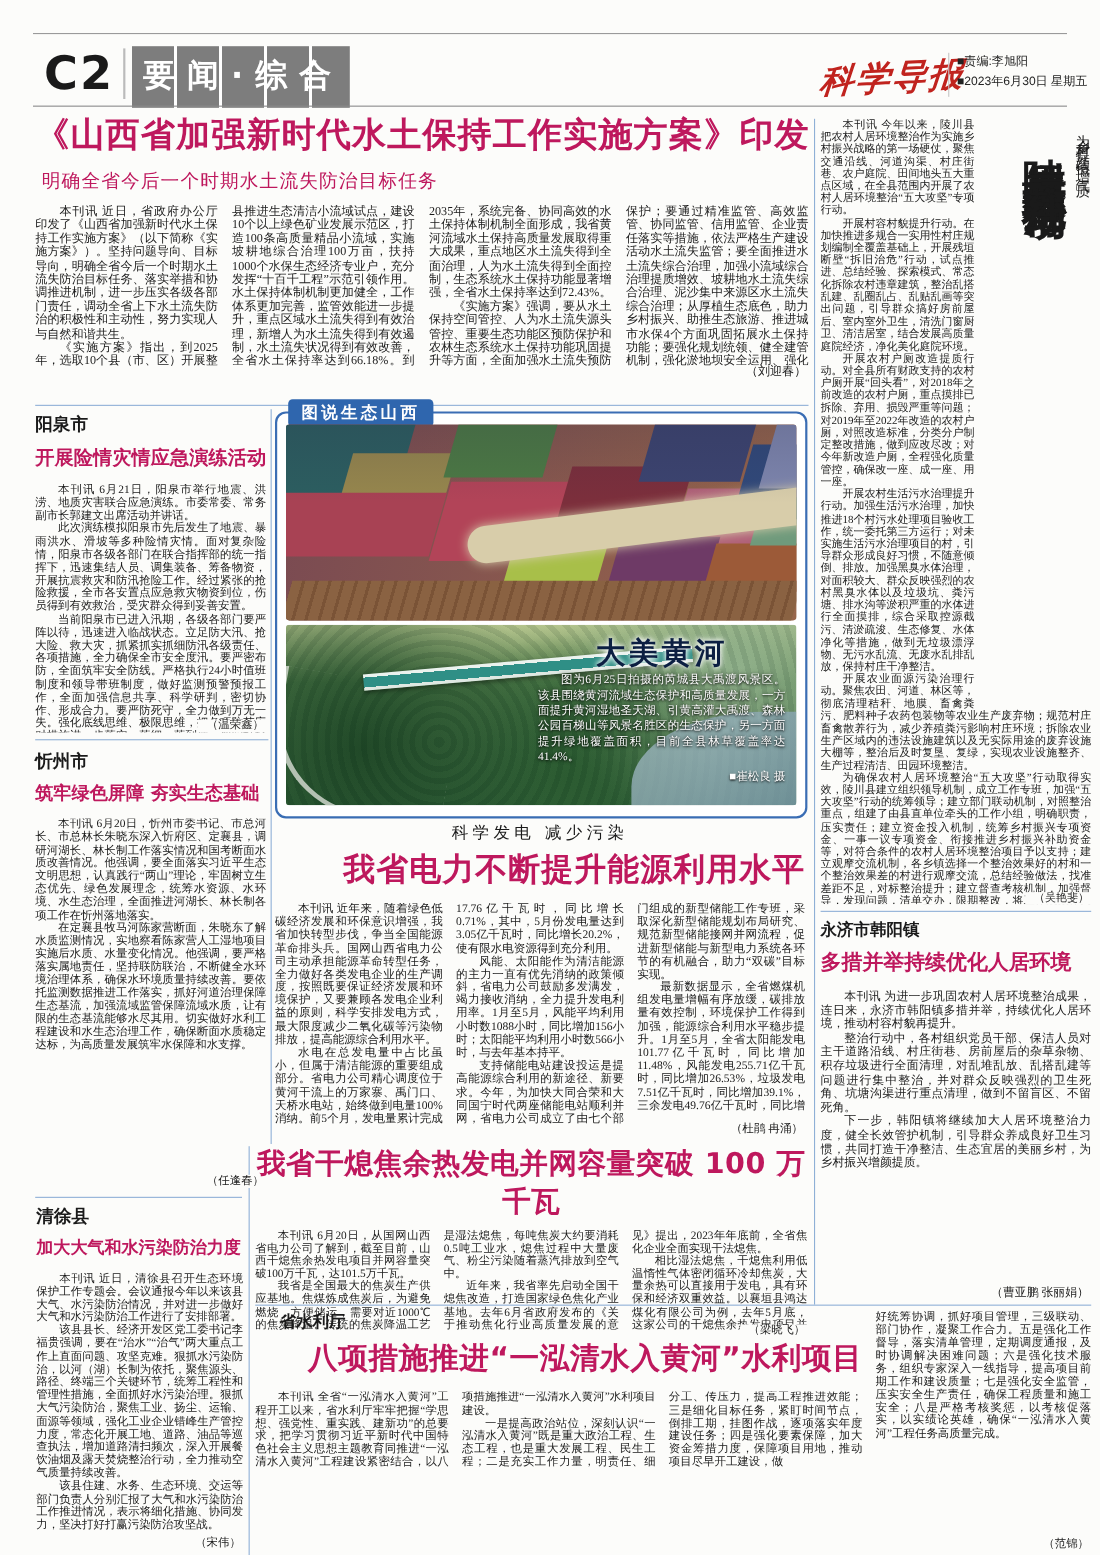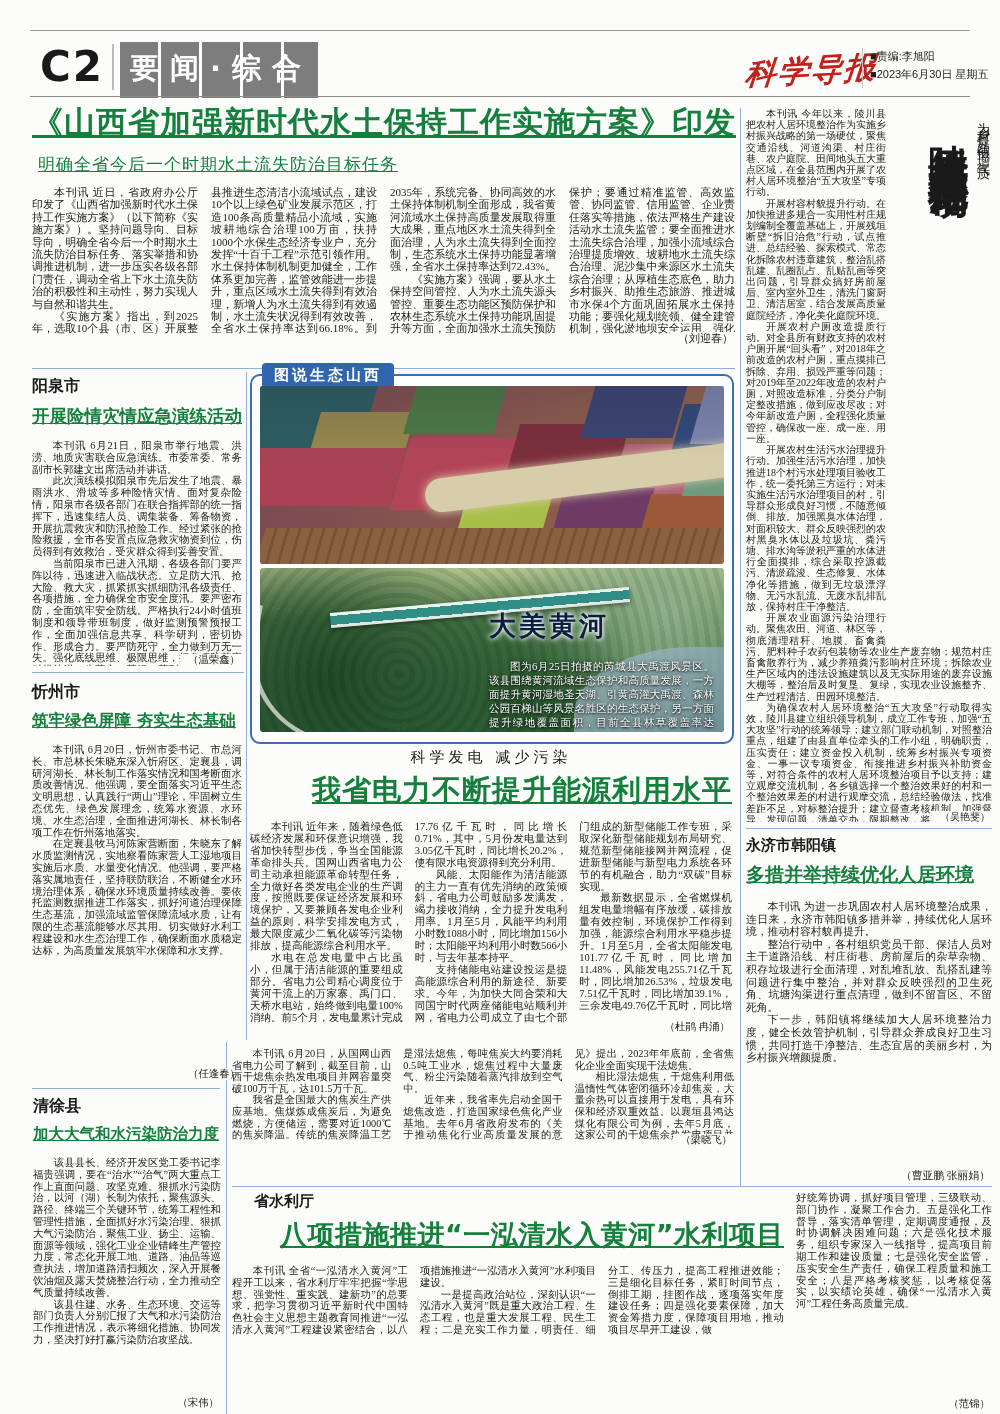--- a/index.html
+++ b/index.html
@@ -12,21 +12,21 @@
   
   .pageno{font-family:"DejaVu Sans",sans-serif;font-weight:bold;font-size:42px;letter-spacing:2px;}
   .section-box{font-family:"DejaVu Sans",sans-serif;font-weight:bold;color:#fff;font-size:29px;
      padding:7px 6px 9px 10px;letter-spacing:11px;
      background:repeating-linear-gradient(90deg,#7d7d7d 0 38px,#ffffff 38px 41px);}
   .masthead{font-family:"DejaVu Serif",serif;font-style:italic;font-weight:bold;font-size:31px;
      color:#c0231e;transform:rotate(-3deg) skewX(-8deg);letter-spacing:2px;}
   .ed-line{font-size:11px;color:#222;line-height:17px;font-family:"Liberation Sans",sans-serif;}
   
   .kicker{font-family:"DejaVu Sans",sans-serif;font-weight:bold;font-size:16px;}
-  .headline{font-family:"DejaVu Sans",sans-serif;font-weight:bold;color:#15803d;text-decoration:underline;}
+  .headline{font-family:"DejaVu Sans",sans-serif;font-weight:bold;color:#be185d;}
   .art-body{text-align:justify;overflow:hidden;position:relative;}
   .art-body p{margin:0;text-indent:2em;}
   .byline-abs{position:absolute;bottom:0;right:0;background:#fcfcfa;padding:0 2px 0 8px;}
   .cols3{column-count:3;column-gap:12px;}
   .cols4{column-count:4;column-gap:13px;}
   
   .photo-box{border:2px solid #3a6db4;border-radius:10px;background:#fff;}
   .photo-label{position:absolute;top:-13px;left:10px;background:#2f66ae;color:#fff;
      font-family:"DejaVu Sans",sans-serif;font-weight:bold;font-size:15px;padding:3px 12px;
      border-radius:4px;letter-spacing:3px;}
@@ -95,20 +95,21 @@
     <p>本刊讯 6月20日，忻州市委书记、市总河长、市总林长朱晓东深入忻府区、定襄县，调研河湖长、林长制工作落实情况和国考断面水质改善情况。他强调，要全面落实习近平生态文明思想，认真践行“两山”理论，牢固树立生态优先、绿色发展理念，统筹水资源、水环境、水生态治理，全面推进河湖长、林长制各项工作在忻州落地落实。</p>
     <p>在定襄县牧马河陈家营断面，朱晓东了解水质监测情况，实地察看陈家营人工湿地项目实施后水质、水量变化情况。他强调，要严格落实属地责任，坚持联防联治，不断健全水环境治理体系，确保水环境质量持续改善。要依托监测数据推进工作落实，抓好河道治理保障生态基流，加强流域监管保障流域水质，让有限的生态基流能够水尽其用。切实做好水利工程建设和水生态治理工作，确保断面水质稳定达标，为高质量发展筑牢水保障和水支撑。</p>
     <div class="byline-abs" style="font-size:10.4px;">（任逢春）</div>
   </div>
 </div>
 
 <div class="abs" style="left:33px;top:1096px;width:188px;height:316px;">
   <div class="kicker">清徐县</div>
   <div class="headline" style="font-size:15.5px;margin-top:7px;">加大大气和水污染防治力度</div>
   <div class="art-body" style="margin-top:12px;height:252px;font-size:10.4px;line-height:11.8px;">
+    <p>本刊讯 近日，清徐县召开生态环境保护工作专题会。会议通报今年以来该县大气、水污染防治情况，并对进一步做好大气和水污染防治工作进行了安排部署。</p>
     <p>该县县长、经济开发区党工委书记李福贵强调，要在“治水”“治气”两大重点工作上直面问题、攻坚克难。狠抓水污染防治，以河（湖）长制为依托，聚焦源头、路径、终端三个关键环节，统筹工程性和管理性措施，全面抓好水污染治理。狠抓大气污染防治，聚焦工业、扬尘、运输、面源等领域，强化工业企业错峰生产管控力度，常态化开展工地、道路、油品等巡查执法，增加道路清扫频次，深入开展餐饮油烟及露天焚烧整治行动，全力推动空气质量持续改善。</p>
     <p>该县住建、水务、生态环境、交运等部门负责人分别汇报了大气和水污染防治工作推进情况，表示将细化措施、协同发力，坚决打好打赢污染防治攻坚战。</p>
     <div class="byline-abs" style="font-size:10.4px;">（宋伟）</div>
   </div>
 </div>
 
 <div class="abs photo-box" style="left:250px;top:374px;width:480px;height:366px;">
   <div class="photo-label">图说生态山西</div>
 
   <div class="ph" style="left:8px;top:10px;width:464px;height:178px;background:linear-gradient(100deg,#7a4a52,#97664a);">
@@ -135,41 +136,42 @@
         radial-gradient(circle at 15% 70%,#1e4526,transparent 42%),
         radial-gradient(circle at 55% 85%,#2a5930,transparent 45%),
         radial-gradient(circle at 88% 25%,#9ab894,transparent 38%),
         linear-gradient(180deg,#c3cf97 0%,#4f7a4a 32%,#30613a 100%);">
     <div style="position:absolute;inset:0;background:repeating-radial-gradient(circle at 30% 65%,rgba(20,60,30,.35) 0 5px,rgba(60,110,60,.2) 5px 11px);opacity:.5;"></div>
     <div style="position:absolute;left:70px;top:32px;width:300px;height:15px;transform:rotate(-5deg);background:linear-gradient(180deg,#eaf2ee 0 3px,#2f8f86 3px 12px,#dfe8e2 12px 15px);box-shadow:0 2px 4px rgba(0,0,0,.4);"></div>
     <div style="position:absolute;left:-14px;bottom:-10px;width:160px;height:120px;border-left:5px solid #cfd6cc;border-bottom:4px solid #cfd6cc;border-radius:0 0 0 90px;transform:rotate(10deg);opacity:.85;"></div>
     <div style="position:absolute;right:0;bottom:0;width:150px;height:85px;background:linear-gradient(135deg,#a8bfc9,#7d9bb0);border-radius:80% 0 0 0;opacity:.75;"></div>
 
     <div style="position:absolute;right:10px;top:8px;width:225px;">
-      <div class="cap-title" style="text-align:left;margin-top:32px;">大美黄河</div>
-      <div class="cap-text" style="margin-top:16px;">图为6月25日拍摄的芮城县大禹渡风景区。该县围绕黄河流域生态保护和高质量发展，一方面提升黄河湿地圣天湖、引黄高灌大禹渡、森林公园百梯山等风景名胜区的生态保护，另一方面提升绿地覆盖面积，目前全县林草覆盖率达41.4%。</div>
+      <div class="cap-title" style="text-align:center;">大美黄河</div>
+      <div class="cap-text" style="margin-top:0;">图为6月25日拍摄的芮城县大禹渡风景区。该县围绕黄河流域生态保护和高质量发展，一方面提升黄河湿地圣天湖、引黄高灌大禹渡、森林公园百梯山等风景名胜区的生态保护，另一方面提升绿地覆盖面积，目前全县林草覆盖率达41.4%。</div>
       <div class="cap-credit" style="margin-top:3px;">■崔松良  摄</div>
     </div>
   </div>
 </div>
 
 <div class="abs" style="left:250px;top:748px;width:482px;height:290px;">
   <div style="text-align:center;font-size:15px;letter-spacing:4px;font-family:'DejaVu Sans',sans-serif;">科学发电  减少污染</div>
   <div class="headline" style="font-size:29px;text-align:right;margin-top:4px;letter-spacing:1px;">我省电力不断提升能源利用水平</div>
   <div class="art-body cols3" style="margin-top:10px;height:212px;font-size:10.5px;line-height:11.9px;">
     <p>本刊讯 近年来，随着绿色低碳经济发展和环保意识增强，我省加快转型步伐，争当全国能源革命排头兵。国网山西省电力公司主动承担能源革命转型任务，全力做好各类发电企业的生产调度，按照既要保证经济发展和环境保护，又要兼顾各发电企业利益的原则，科学安排发电方式，最大限度减少二氧化碳等污染物排放，提高能源综合利用水平。</p>
     <p>水电在总发电量中占比虽小，但属于清洁能源的重要组成部分。省电力公司精心调度位于黄河干流上的万家寨、禹门口、天桥水电站，始终做到电量100%消纳。前5个月，发电量累计完成17.76亿千瓦时，同比增长0.71%，其中，5月份发电量达到3.05亿千瓦时，同比增长20.2%，使有限水电资源得到充分利用。</p>
     <p>风能、太阳能作为清洁能源的主力一直有优先消纳的政策倾斜，省电力公司鼓励多发满发，竭力接收消纳，全力提升发电利用率。1月至5月，风能平均利用小时数1088小时，同比增加156小时；太阳能平均利用小时数566小时，与去年基本持平。</p>
     <p>支持储能电站建设投运是提高能源综合利用的新途径、新要求。今年，为加快大同合荣和大同国宁时代两座储能电站顺利并网，省电力公司成立了由七个部门组成的新型储能工作专班，采取深化新型储能规划布局研究、规范新型储能接网并网流程，促进新型储能与新型电力系统各环节的有机融合，助力“双碳”目标实现。</p>
     <p>最新数据显示，全省燃煤机组发电量增幅有序放缓，碳排放量有效控制，环境保护工作得到加强，能源综合利用水平稳步提升。1月至5月，全省太阳能发电101.77亿千瓦时，同比增加11.48%，风能发电255.71亿千瓦时，同比增加26.53%，垃圾发电7.51亿千瓦时，同比增加39.1%，三余发电49.76亿千瓦时，同比增加55.09%，均高于同期电量平均增幅。</p>
     <div class="byline-abs" style="font-size:10.5px;">（杜鹃  冉涌）</div>
   </div>
 </div>
 
 <div class="abs" style="left:232px;top:1040px;width:502px;height:142px;">
+  <div class="headline" style="font-size:26px;text-align:center;letter-spacing:0.5px;">我省干熄焦余热发电并网容量突破 100 万千瓦</div>
   <div class="art-body cols3" style="margin-top:8px;height:98px;font-size:10.3px;line-height:11.6px;">
     <p>本刊讯 6月20日，从国网山西省电力公司了解到，截至目前，山西干熄焦余热发电项目并网容量突破100万千瓦，达101.5万千瓦。</p>
     <p>我省是全国最大的焦炭生产供应基地。焦煤炼成焦炭后，为避免燃烧，方便储运，需要对近1000℃的焦炭降温。传统的焦炭降温工艺是湿法熄焦，每吨焦炭大约要消耗0.5吨工业水，熄焦过程中大量废气、粉尘污染随着蒸汽排放到空气中。</p>
     <p>近年来，我省率先启动全国干熄焦改造，打造国家绿色焦化产业基地。去年6月省政府发布的《关于推动焦化行业高质量发展的意见》提出，2023年年底前，全省焦化企业全面实现干法熄焦。</p>
     <p>相比湿法熄焦，干熄焦利用低温惰性气体密闭循环冷却焦炭，大量余热可以直接用于发电，具有环保和经济双重效益。以襄垣县鸿达煤化有限公司为例，去年5月底，这家公司的干熄焦余热发电项目并网后，当年就有1.1亿千瓦时电量实现自发自用，为企业节约用电成本6000余万元。</p>
 
     <div class="byline-abs" style="font-size:10.3px;">（梁晓飞）</div>
   </div>
 </div>
 

